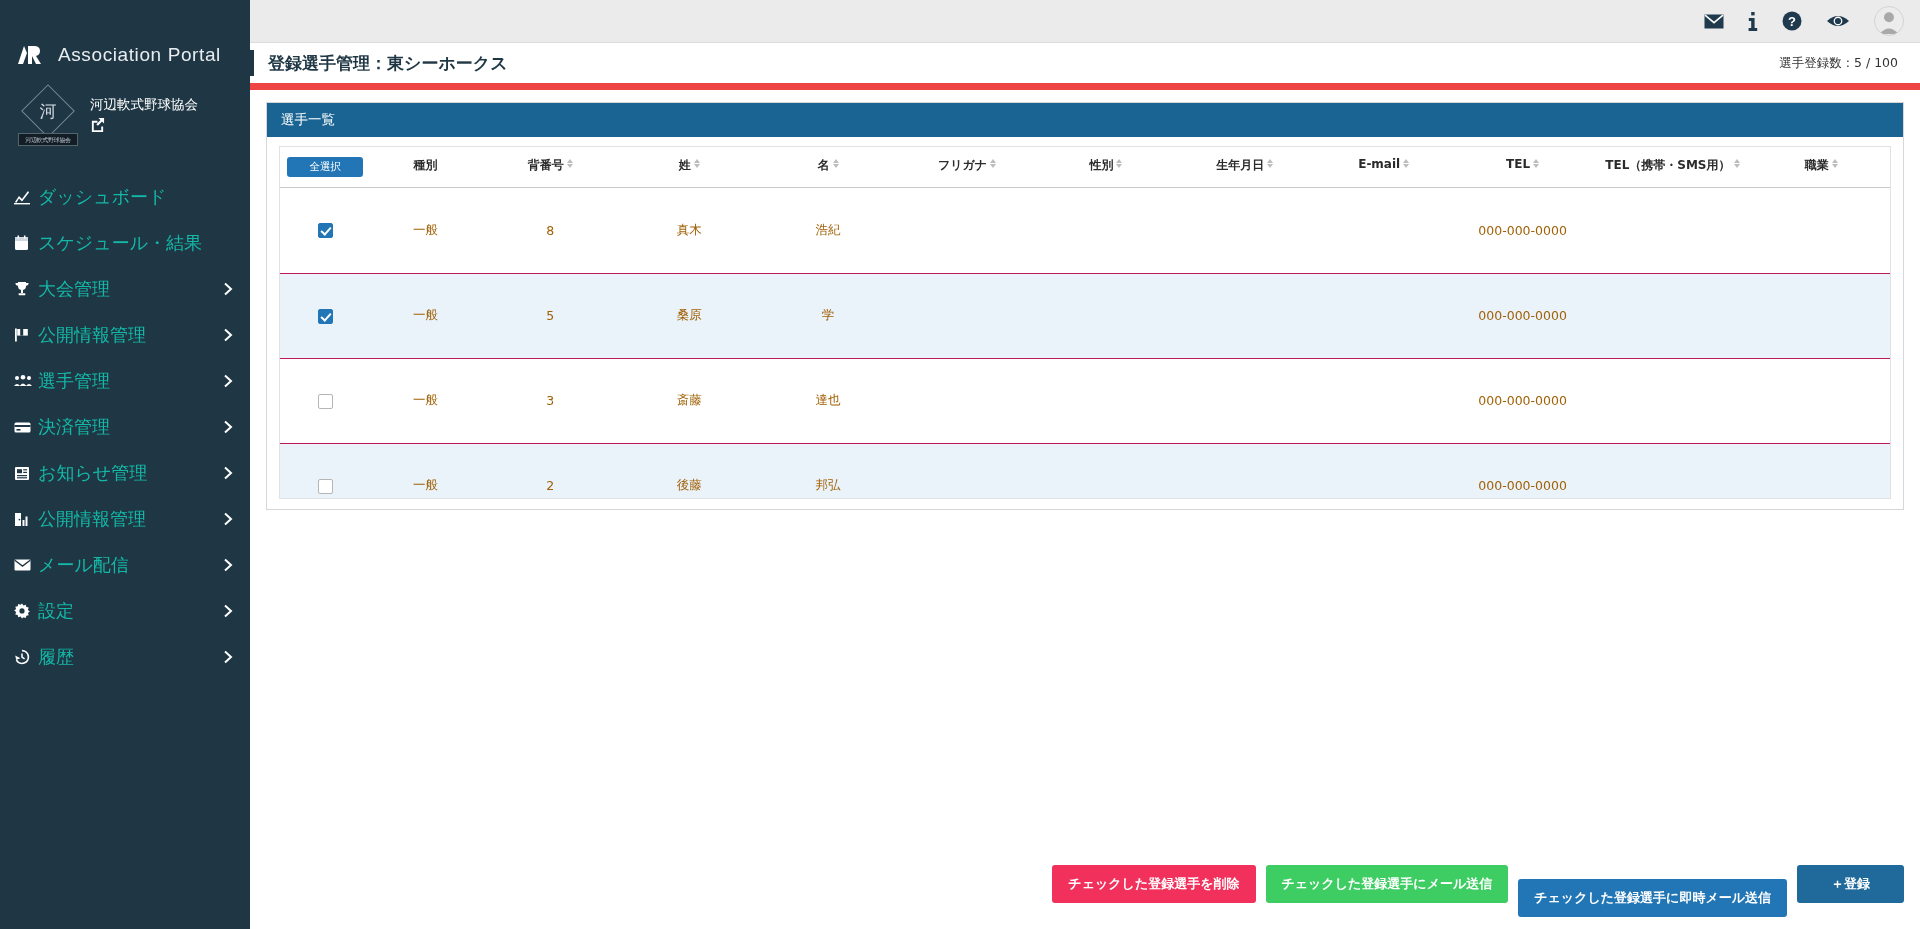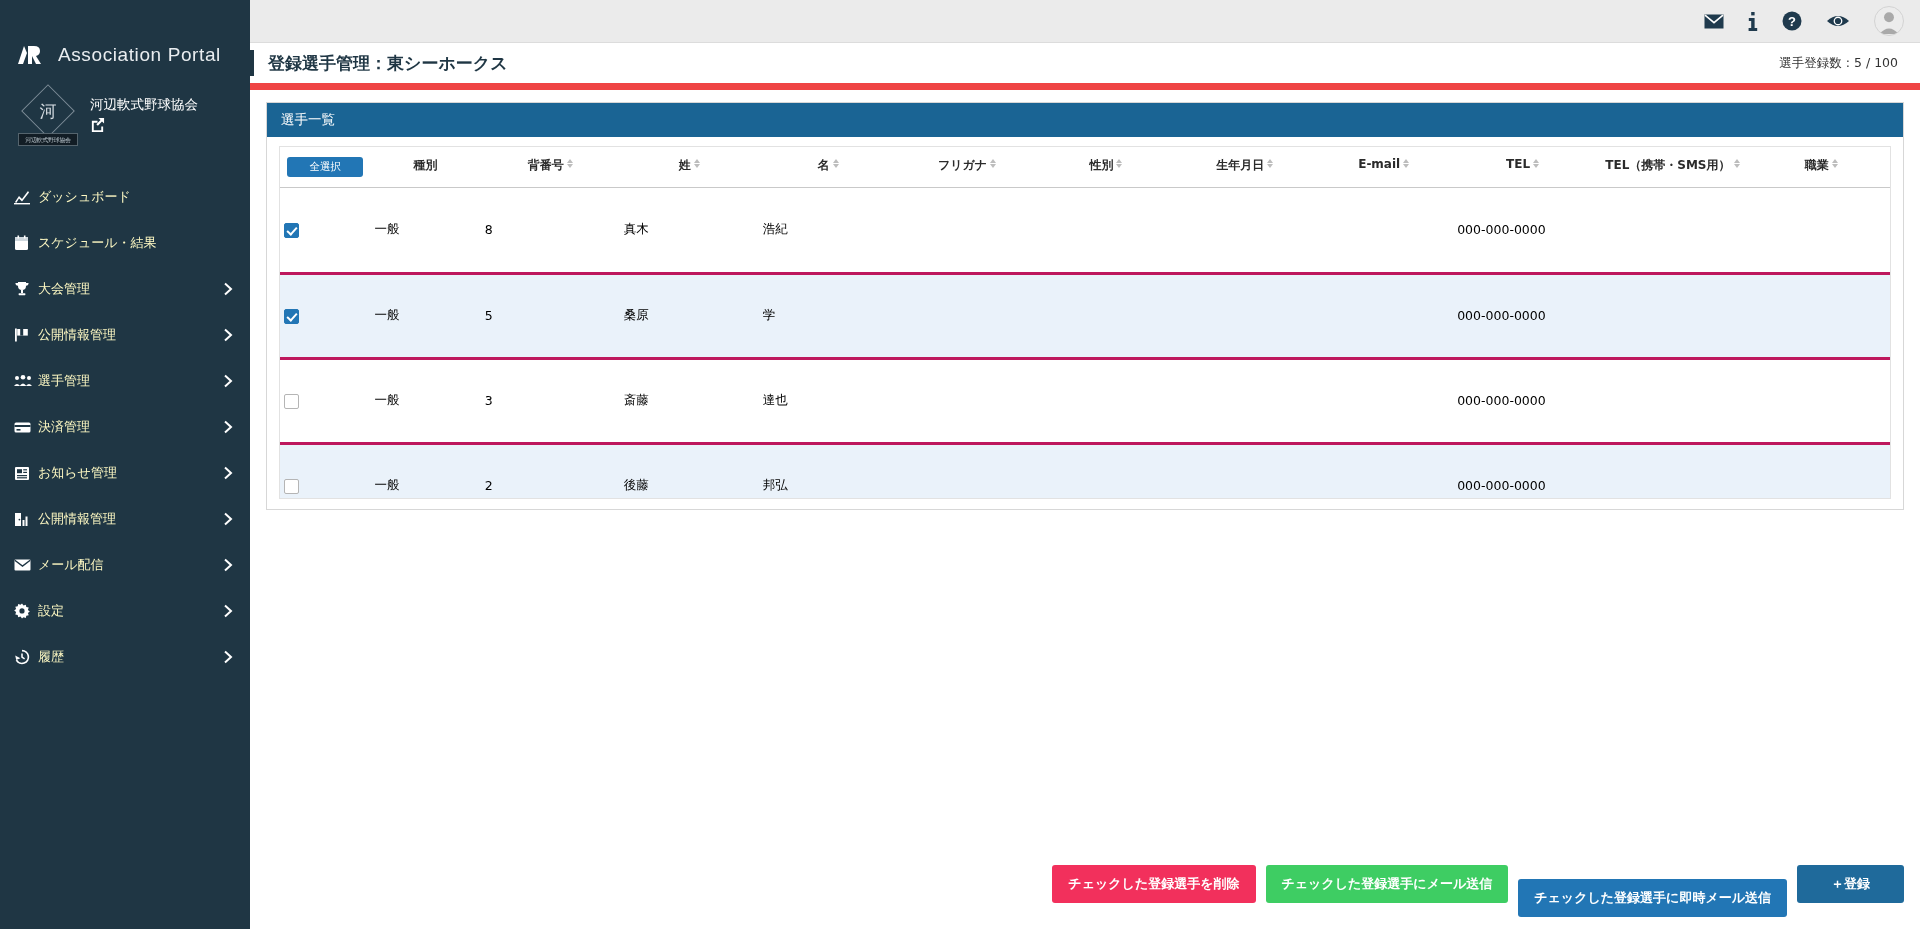--- a/index.html
+++ b/index.html
@@ -57,21 +57,21 @@
   .nav-item {
     display: flex; align-items: center;
     height: 46px; padding: 0 16px 0 14px;
     cursor: pointer; position: relative;
   }
   .nav-icon {
     width: 24px; flex: 0 0 24px; display: flex;
     align-items: center; justify-content: flex-start; color: #e6ebee;
   }
   .nav-label {
-    font-size: 13px; color: #fef9c3; white-space: nowrap;
+    font-size: 18px; color: #14b8a6; white-space: nowrap;
     font-family: "DejaVu Sans", sans-serif;
   }
   .nav-chev { margin-left: auto; color: #ffffff; display: flex; }
 
   
   .main { flex: 1; min-width: 0; height: 929px; display: flex; flex-direction: column; background: #ffffff; position: relative; }
 
   .topbar {
     height: 43px; background: #ebebeb; border-bottom: 1px solid #dcdcdc;
     display: flex; align-items: center; justify-content: flex-end;
@@ -135,23 +135,23 @@
   }
 
   .tbody-scroll {
     height: 310px; overflow-y: scroll; overflow-x: hidden; background: #fff;
   }
   .tbody-scroll::-webkit-scrollbar { width: 14px; background: #f1f1f1; }
   .tbody-scroll::-webkit-scrollbar-thumb { background: #b6b6b6; border: 1px solid #f1f1f1; }
   .tbody-scroll::-webkit-scrollbar-button:single-button { background: #f1f1f1; height: 14px; display: block; }
 
   td {
-    font-size: 12.5px; color: #000000; 
+    font-size: 12.5px; color: #a16207; text-align: center;
     padding: 0 4px; height: 85px;
-    border-bottom: 3px solid #be185d;
+    border-bottom: 1px solid #be185d;
     font-family: "DejaVu Sans", sans-serif;
   }
   tr.alt td { background: #eaf2fa; }
 
   .cbx {
     width: 15px; height: 15px; display: inline-block; vertical-align: middle;
     border: 1px solid #b5b5b5; border-radius: 2px; background: #fff;
     position: relative; cursor: pointer;
   }
   .cbx.on { background: #2276b5; border-color: #2276b5; }

